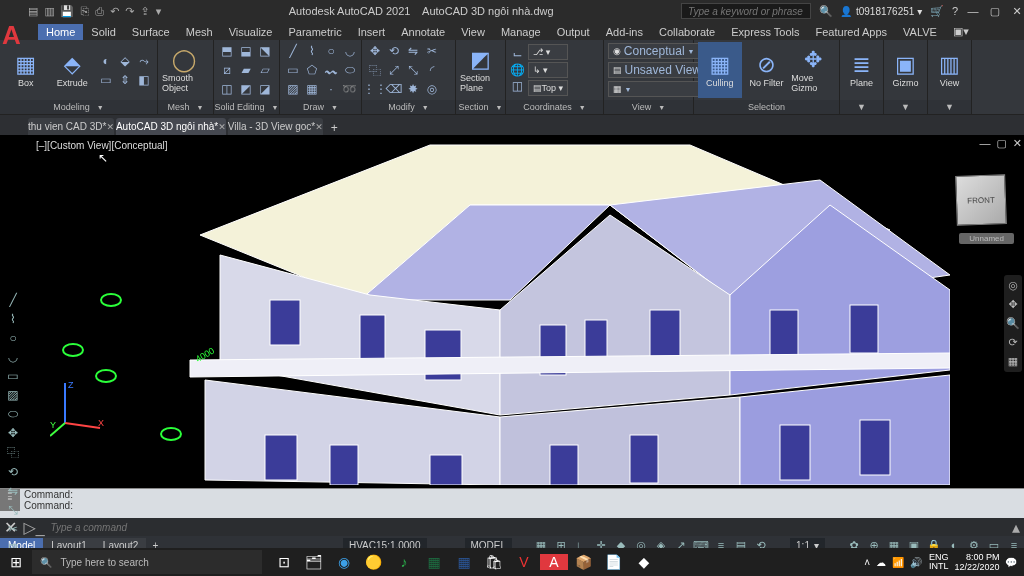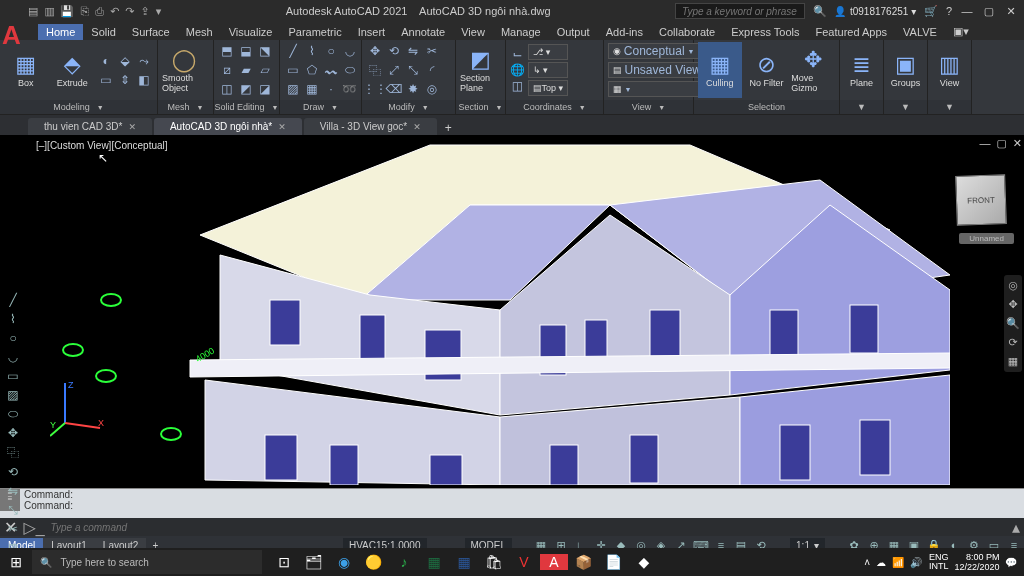--- a/index.html
+++ b/index.html
@@ -3,21 +3,21 @@
 <meta charset="utf-8">
 <style>
 * { margin:0; padding:0; box-sizing:border-box; font-family:"Segoe UI",Arial,sans-serif; user-select:none; }
 body { width:1024px; height:576px; background:#000; overflow:hidden; position:relative; }
 
 
 .titlebar { height:22px; background:#2b2b2b; display:flex; align-items:center; color:#ccc; font-size:11px; }
 .qat { display:flex; gap:6px; padding-left:28px; }
 .qat span { color:#aaa; cursor:pointer; }
 .title-center { flex:1; text-align:center; }
-.title-right { display:flex; align-items:center; gap:8px; padding-right:6px; }
+.title-right { display:flex; align-items:center; gap:8px; }
 .searchbox-tb { background:#1a1a1a; border:1px solid #444; color:#888; font-size:10px; font-style:italic; padding:1px 6px; width:130px; height:16px; }
 .signin { color:#ddd; font-size:10px; }
 .winbtn { width:14px; text-align:center; cursor:pointer; color:#ccc; }
 
 .logo-A { position:absolute; left:2px; top:20px; font-family:Arial Black,Arial; font-size:26px; font-weight:900; color:#e0383e; z-index:5; }
 
 
 .ribbon-tabs { height:18px; background:#2b2b2b; display:flex; align-items:flex-end; padding-left:38px; }
 .rtab { padding:2px 8px; font-size:11px; color:#ccc; cursor:pointer; }
 .rtab.active { background:#4b6eaf; color:#fff; }
@@ -33,21 +33,21 @@
 .bigbtn .lb { font-size:9px; color:#ddd; }
 .grid3 { display:grid; grid-template-columns:repeat(3,18px); grid-auto-rows:18px; gap:1px; }
 .grid3 span, .col span { display:flex; align-items:center; justify-content:center; color:#9fb7d9; cursor:pointer; font-size:12px; }
 .col { display:flex; flex-direction:column; gap:2px; }
 .stackbtn { display:flex; align-items:center; gap:3px; background:#3a3d42; border:1px solid #555; padding:1px 4px; font-size:9px; color:#ddd; cursor:pointer; height:16px; white-space:nowrap; }
 .stackbtn .dd { font-size:7px; }
 .culling { background:#3a5a8a; }
 
 
 .doctabs { height:20px; background:#2d2f33; display:flex; align-items:flex-end; padding-left:28px; }
-.dtab { background:#3a3d42; color:#ccc; font-size:10px; padding:3px 16px; margin-right:2px; border-radius:3px 3px 0 0; display:flex; align-items:center; gap:6px; cursor:pointer; }
+.dtab { background:#3a3d42; color:#ccc; font-size:10px; padding:3px 0; margin-right:2px; border-radius:3px 3px 0 0; display:flex; align-items:center; cursor:pointer; }
 .dtab.active { background:#454850; color:#fff; }
 .dtab .x { font-size:9px; color:#aaa; }
 .dtab-plus { color:#ccc; padding:0 6px; font-size:12px; cursor:pointer; }
 
 
 .canvas-wrap { position:relative; background:#000; height:353px; }
 .vp-label { position:absolute; left:36px; top:5px; font-size:10px; color:#ddd; z-index:3; }
 .cursor { position:absolute; left:98px; top:16px; color:#fff; font-size:12px; z-index:4; }
 .viewcube { position:absolute; right:18px; top:40px; width:50px; height:50px; background:linear-gradient(135deg,#ddd,#aaa); border:1px solid #888; font-size:8px; color:#444; display:flex; align-items:center; justify-content:center; transform:rotate(-2deg); }
 .vc-label { position:absolute; right:10px; top:98px; background:#666; color:#bbb; font-size:8px; padding:1px 10px; border-radius:2px; }
@@ -323,21 +323,21 @@
           <span class="ic">≣</span>
           <span class="lb">Plane</span>
         </div>
       </div>
     <div class="panel-label">▼</div>
   </div>
   <div class="panel" style="width:44px">
     <div class="panel-body">
         <div class="bigbtn">
           <span class="ic">▣</span>
-          <span class="lb">Groups</span>
+          <span class="lb">Gizmo</span>
         </div>
       </div>
     <div class="panel-label">▼</div>
   </div>
   <div class="panel" style="width:44px">
     <div class="panel-body">
         <div class="bigbtn">
           <span class="ic">▥</span>
           <span class="lb">View</span>
         </div>

